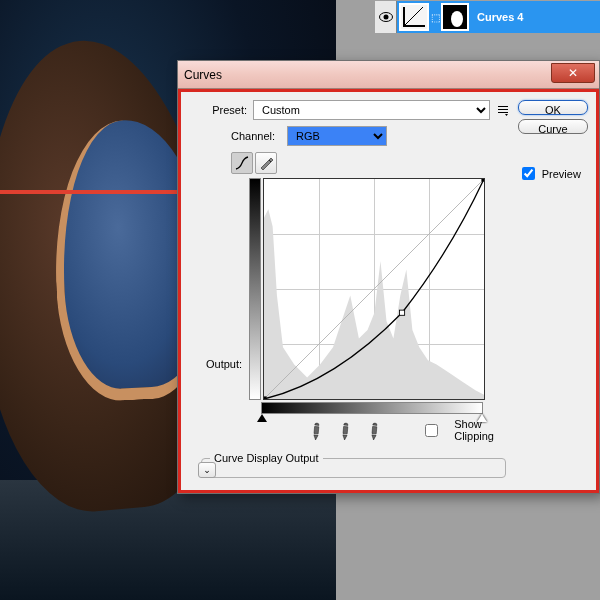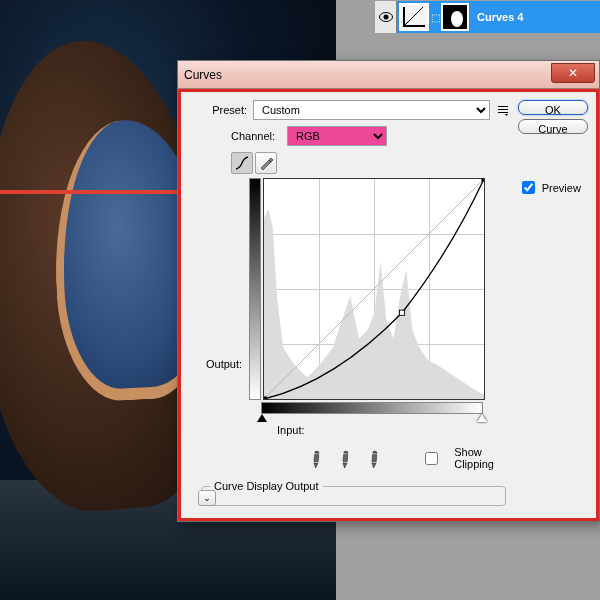--- a/index.html
+++ b/index.html
@@ -201,34 +201,34 @@
     border: 1px solid #2060c0;
     box-shadow: 0 0 2px #60a0f0;
   }
   .btn.disabled {
     color: #909090;
   }
   .checkbox-row {
     display: flex;
     align-items: center;
     gap: 4px;
-    margin-top: 20px;
+    margin-top: 6px;
   }
   .channel-row {
     display: flex;
     align-items: center;
     margin: 4px 0 6px 34px;
     gap: 12px;
   }
   select.channel {
     width: 100px;
     height: 20px;
     font-size: 11px;
     border: 1px solid #a0a0a0;
-    background: #ec4899;
+    background: #3b82f6;
     padding-left: 4px;
   }
   .tool-icons {
     margin-left: 34px;
     margin-bottom: 4px;
     display: flex;
     gap: 2px;
   }
   .tool-icon {
     width: 22px; height: 22px;
@@ -306,21 +306,21 @@
     border-right: 5px solid transparent;
     border-bottom: 8px solid #000;
   }
   .slider-white { border-bottom-color: #fff; filter: drop-shadow(0 0 1px #000); }
   .input-label-row {
     margin-left: 80px;
     margin-top: 10px;
   }
   .eyedrop-row {
     margin-left: 110px;
-    margin-top: 10px;
+    margin-top: 4px;
     display: flex;
     align-items: center;
     gap: 13px;
     justify-content: center;
   }
   .eyedrop {
     width: 20px; height: 20px;
     display: flex; align-items: flex-end; justify-content: center;
     transform: rotate(-40deg);
   }
@@ -442,23 +442,20 @@
             </svg>
           </div>
         </div>
 
         <div class="grad-x-row">
           <div class="grad-x">
             <div class="slider-black" style="left:-5px"></div>
             <div class="slider-white" style="right:-5px"></div>
           </div>
         </div>
-        <div class="input-label-row">
-          <span>Input:</span>
-        </div>
 
         <div class="eyedrop-row">
           <span class="eyedrop">
               <svg viewBox="0 0 16 16">
                 <path d="M2 14 L4 9 L7 12 Z M5 8 L10 3 L13 6 L8 11 Z M11 2 A2 2 0 1 1 14 5 Z" fill="#666" stroke="#000" stroke-width="0.4"></path>
               </svg>
             </span>
           <span class="eyedrop">
               <svg viewBox="0 0 16 16">
                 <path d="M2 14 L4 9 L7 12 Z M5 8 L10 3 L13 6 L8 11 Z M11 2 A2 2 0 1 1 14 5 Z" fill="#666" stroke="#000" stroke-width="0.4"></path>

